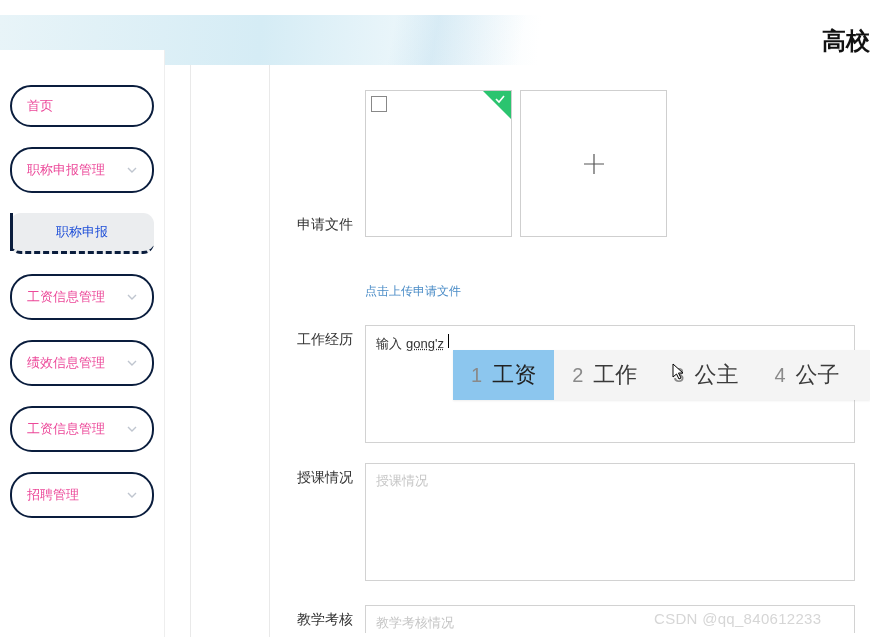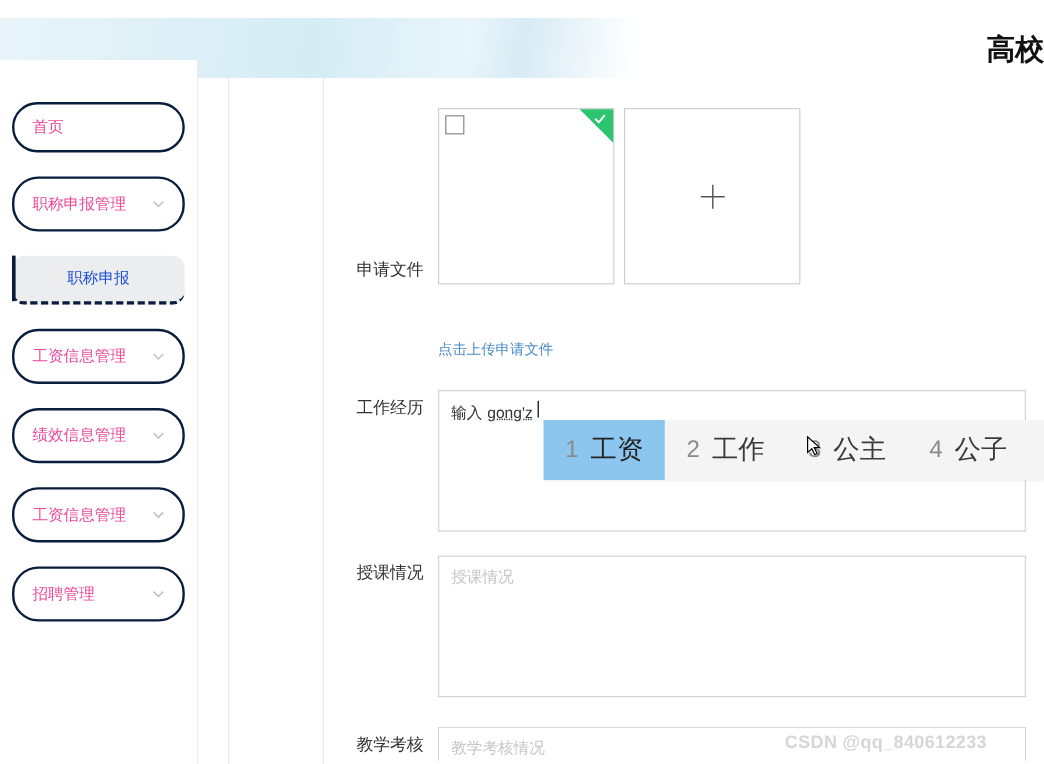--- a/index.html
+++ b/index.html
@@ -242,21 +242,21 @@
       width: 14px; height: 18px;
       z-index: 60;
     }
     .cursor-arrow svg { width: 14px; height: 18px; }
 
     
     .watermark {
       position: absolute;
       font-size: 15px;
       color: #d6d6d6;
-      font-weight: 700;
+      font-weight: 400;
       z-index: 30;
       letter-spacing: 0.3px;
     }
   </style>
 </head>
 <body>
 
 <div class="header-banner">
   <div class="header-banner-stripe"></div>
   <div class="header-title">高校</div>

